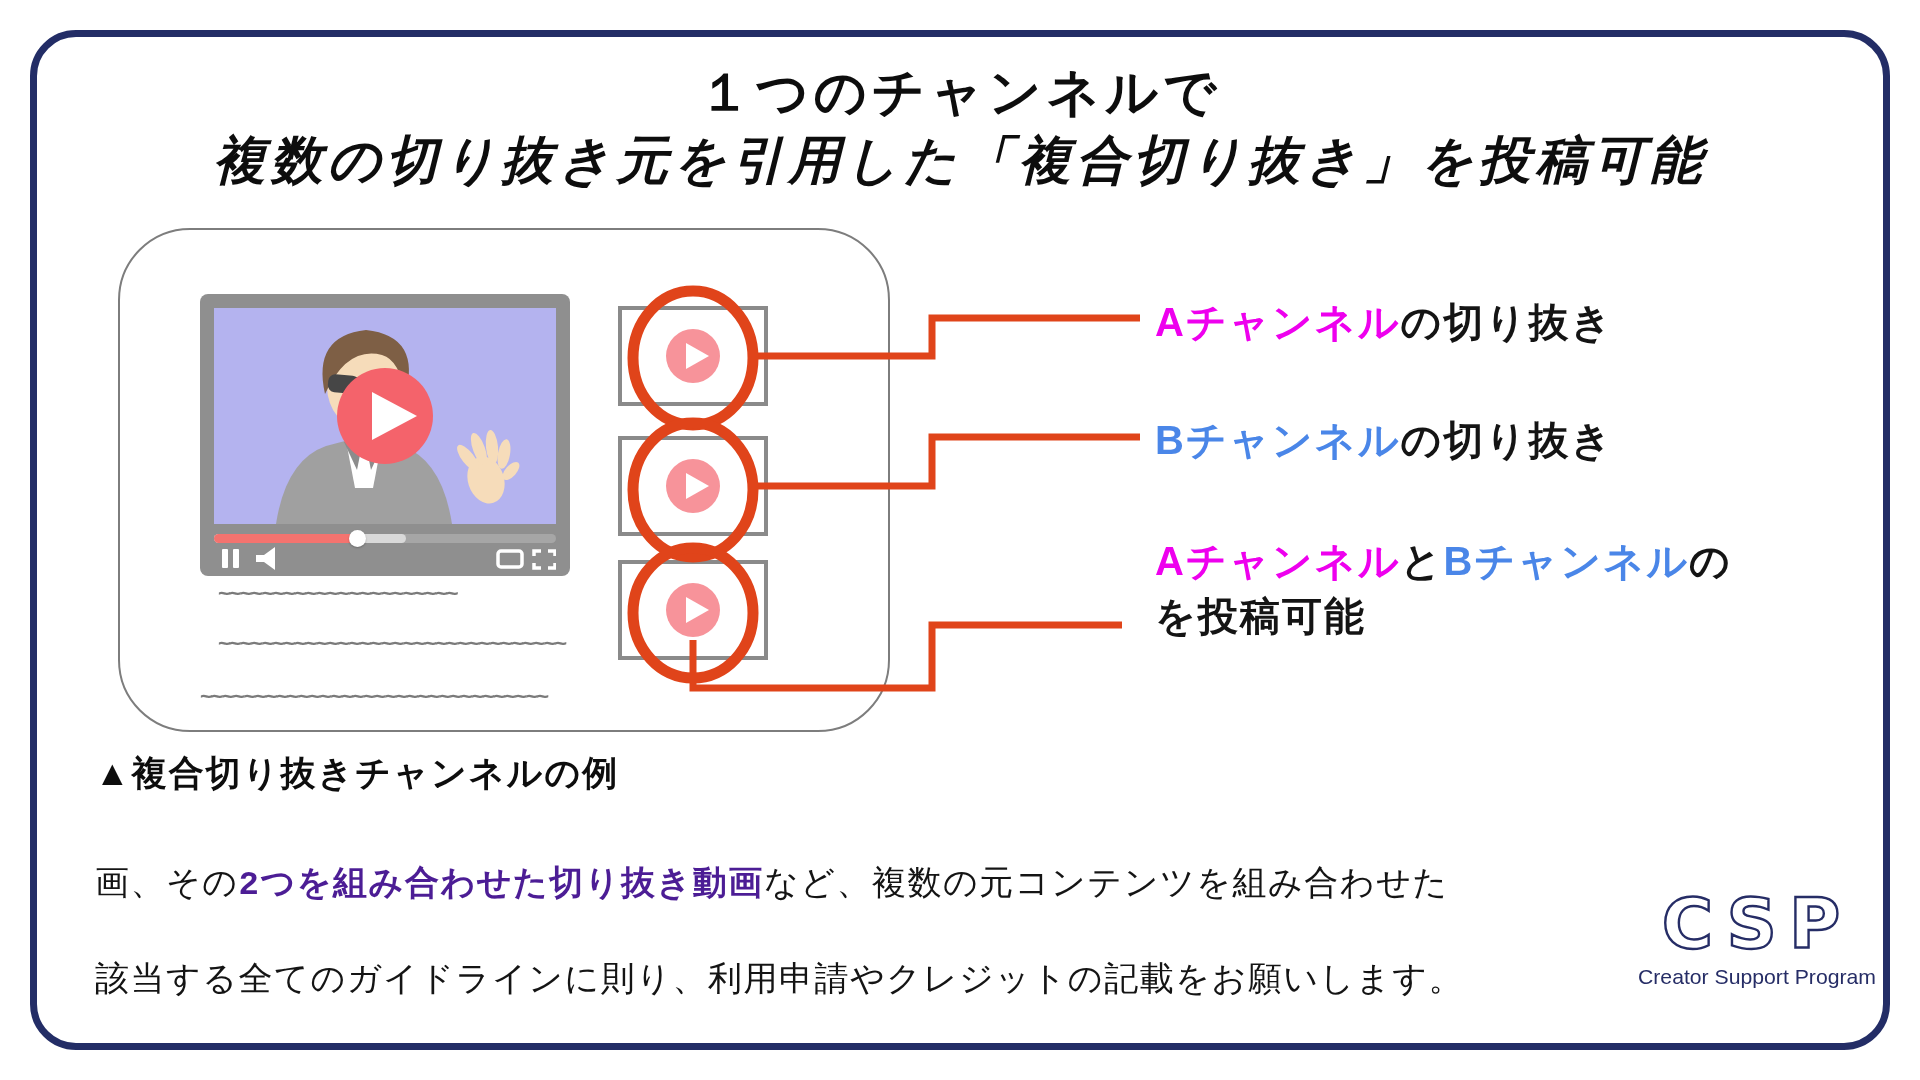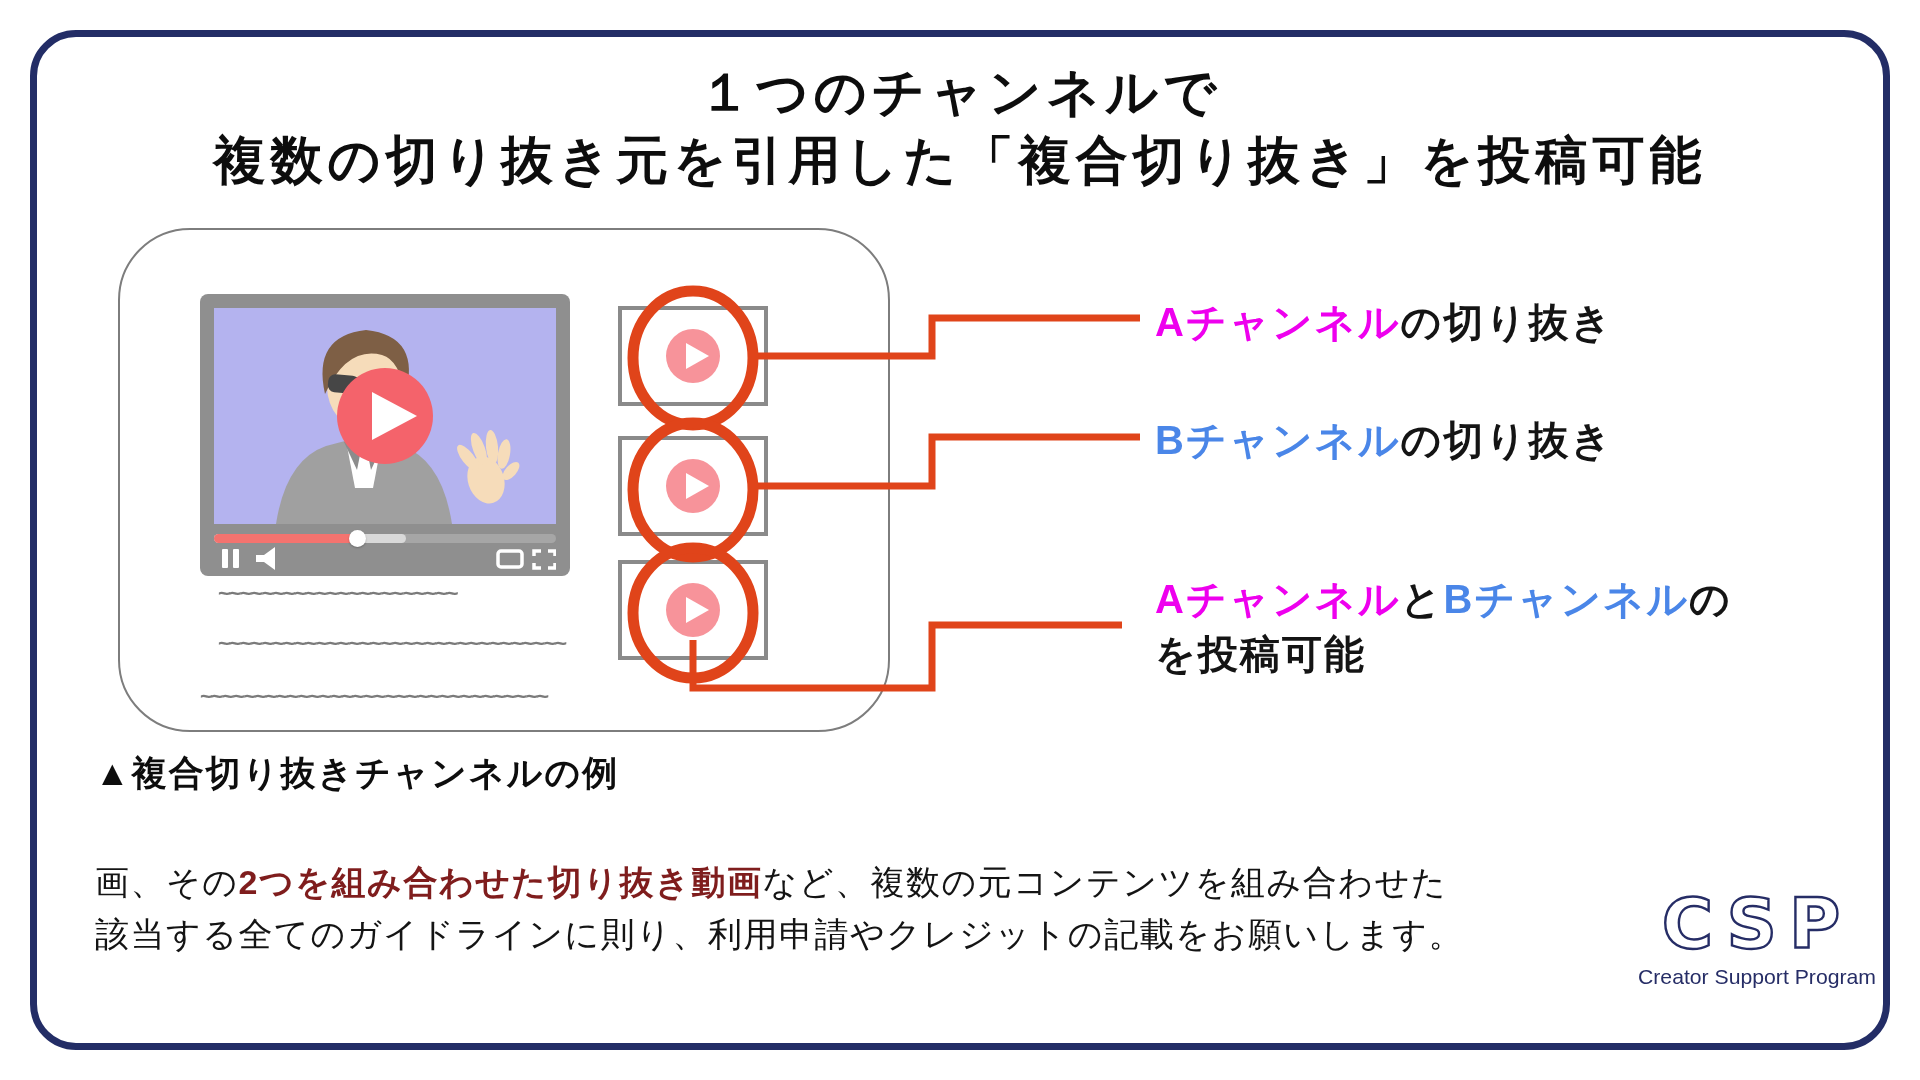--- a/index.html
+++ b/index.html
@@ -10,21 +10,21 @@
   .card{
     position:absolute;left:30px;top:30px;right:30px;bottom:30px;
     border:7px solid #232d66;border-radius:46px;background:#fff;
   }
   
   .title-line{
     position:absolute;left:0;width:100%;text-align:center;
     font-weight:800;font-size:52px;letter-spacing:5px;color:#0d0d0d;white-space:nowrap;
   }
   .title-line.l1{top:58px;}
-  .title-line.l2{top:126px;}
+  .title-line.l2{top:126px;font-style:italic;}
   
   .illus-box{
     position:absolute;left:118px;top:228px;width:768px;height:500px;
     border:2.5px solid #7d7d7d;border-radius:72px;background:#fff;
   }
   .player{
     position:absolute;left:200px;top:294px;width:370px;height:282px;
     background:#8f8f8f;border-radius:8px;
   }
   .video{position:absolute;left:14px;top:14px;width:342px;height:216px;}
@@ -56,37 +56,37 @@
   .thumb.t1{top:306px;} .thumb.t2{top:436px;} .thumb.t3{top:560px;}
   
   .overlay{position:absolute;left:0;top:0;width:1920px;height:1080px;pointer-events:none;}
   
   .label{
     position:absolute;left:1155px;font-size:40px;font-weight:700;letter-spacing:2px;
     color:#141414;white-space:nowrap;line-height:55px;
   }
   .label.lb1{top:295px;}
   .label.lb2{top:413px;}
-  .label.lb3{top:572px;}
+  .label.lb3{top:534px;}
   .c-a{color:#ee00ee;}
   .c-b{color:#4a86e8;}
-  .c-p{color:#7f1d1d;font-weight:700;}
+  .c-p{color:#4c1d95;font-weight:700;font-family:Liberation Mono, monospace;}
   
   .caption{
     position:absolute;left:95px;top:750px;font-size:35px;font-weight:800;
     letter-spacing:2px;color:#0d0d0d;white-space:nowrap;
   }
   .body-line{
     position:absolute;left:95px;font-size:34px;font-weight:500;letter-spacing:1.5px;
     color:#141414;white-space:nowrap;
   }
   .body-line.b1{top:812px;}
   .body-line.b2{top:860px;}
   .body-line.b3{top:908px;}
-  .body-line.b4{top:912px;}
+  .body-line.b4{top:956px;}
   
   .logo{position:absolute;left:1612px;top:886px;width:290px;height:112px;}
 </style>
 </head>
 <body>
 
 <div class="stage">
   <div class="card"></div>
 
   <div class="title-line l1">１つのチャンネルで</div>

